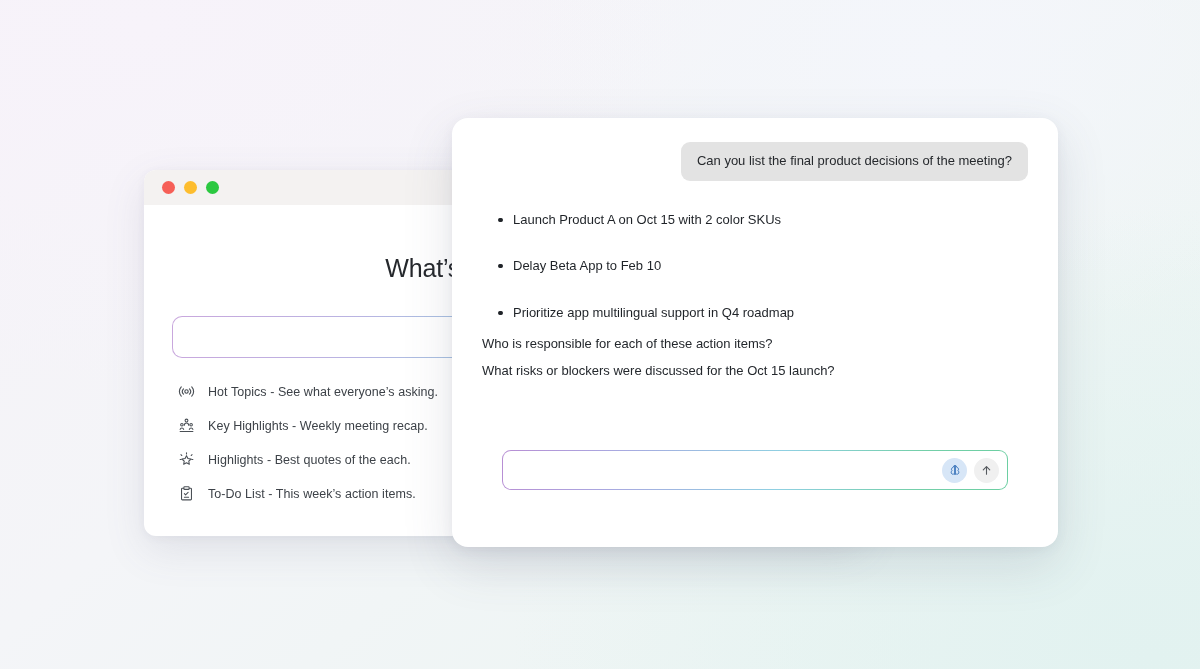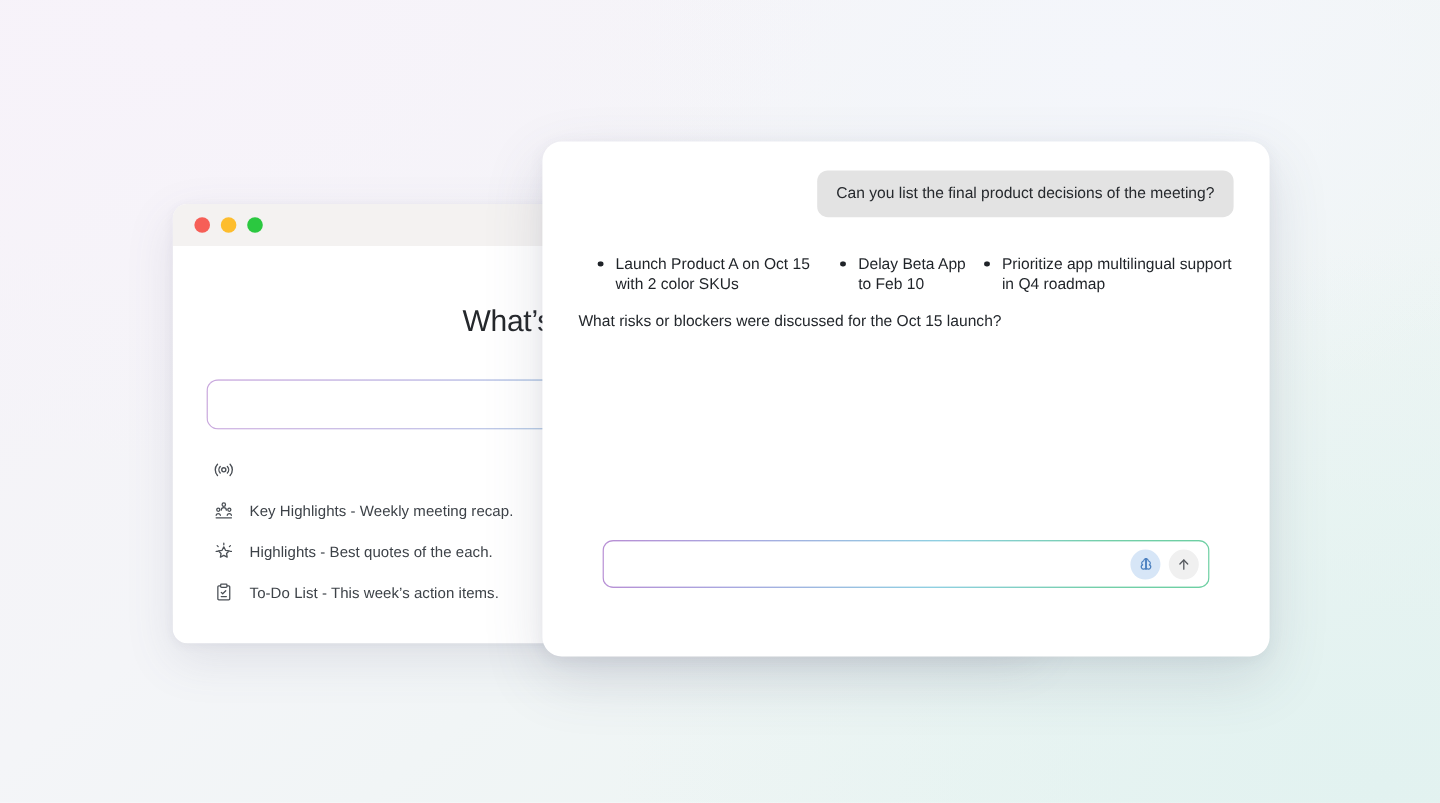--- a/index.html
+++ b/index.html
@@ -130,23 +130,22 @@
     font-size: 13px;
     color: #26292d;
     max-width: 400px;
     line-height: 1.3;
   }
 
   .answer-list {
     margin-top: 30px;
     padding-left: 31px;
     display: flex;
-    flex-direction: row;
-    gap: 18px;
-    align-items: flex-end;
+    flex-direction: column;
+    gap: 29px;
   }
   .answer-item {
     position: relative;
     font-size: 13px;
     color: #1f2328;
     line-height: 1.35;
   }
   .answer-item::before {
     content: "";
     position: absolute;
@@ -255,20 +254,21 @@
       <div class="hint-list">
 
         <div class="hint-row">
           <span class="hint-icon">
             <svg width="17" height="17" viewBox="0 0 24 24" fill="none" stroke="currentColor" stroke-width="1.6" stroke-linecap="round">
               <circle cx="12" cy="12" r="2.4"></circle>
               <path d="M7.8 8.2a5.5 5.5 0 0 0 0 7.6M16.2 8.2a5.5 5.5 0 0 1 0 7.6"></path>
               <path d="M4.6 5.4a9.6 9.6 0 0 0 0 13.2M19.4 5.4a9.6 9.6 0 0 1 0 13.2"></path>
             </svg>
           </span>
+          <span class="hint-text">Hot Topics - See what everyone’s asking.</span>
         </div>
 
         <div class="hint-row">
           <span class="hint-icon">
             <svg width="17" height="17" viewBox="0 0 24 24" fill="none" stroke="currentColor" stroke-width="1.5" stroke-linecap="round" stroke-linejoin="round">
               <circle cx="12" cy="5" r="2"></circle>
               <path d="M9 11.5a3 3 0 0 1 6 0"></path>
               <circle cx="5.5" cy="11" r="1.8"></circle>
               <circle cx="18.5" cy="11" r="1.8"></circle>
               <path d="M3 17.5a2.6 2.6 0 0 1 5 0M16 17.5a2.6 2.6 0 0 1 5 0"></path>
@@ -311,20 +311,21 @@
     </div>
 
     <ul class="answer-list">
       <li class="answer-item">Launch Product A on Oct 15 with 2 color SKUs</li>
       <li class="answer-item">Delay Beta App to Feb 10</li>
       <li class="answer-item">Prioritize app multilingual support in Q4 roadmap</li>
     </ul>
 
 
     <div class="followups">
+      <div class="followup">Who is responsible for each of these action items?</div>
       <div class="followup">What risks or blockers were discussed for the Oct 15 launch?</div>
     </div>
 
     <div class="composer">
       <input class="composer-input" placeholder="" style="">
       <div class="composer-actions">
         <button class="circle-btn btn-brain">
           <svg width="14" height="14" viewBox="0 0 24 24" fill="none" stroke="currentColor" stroke-width="1.7" stroke-linecap="round" stroke-linejoin="round">
             <path d="M12 4.4a3.3 3.3 0 0 0-3.3 3.3 3 3 0 0 0-1.5 5.5A3 3 0 0 0 9.6 19h2.4z"></path>
             <path d="M12 4.4a3.3 3.3 0 0 1 3.3 3.3 3 3 0 0 1 1.5 5.5A3 3 0 0 1 14.4 19H12z"></path>

